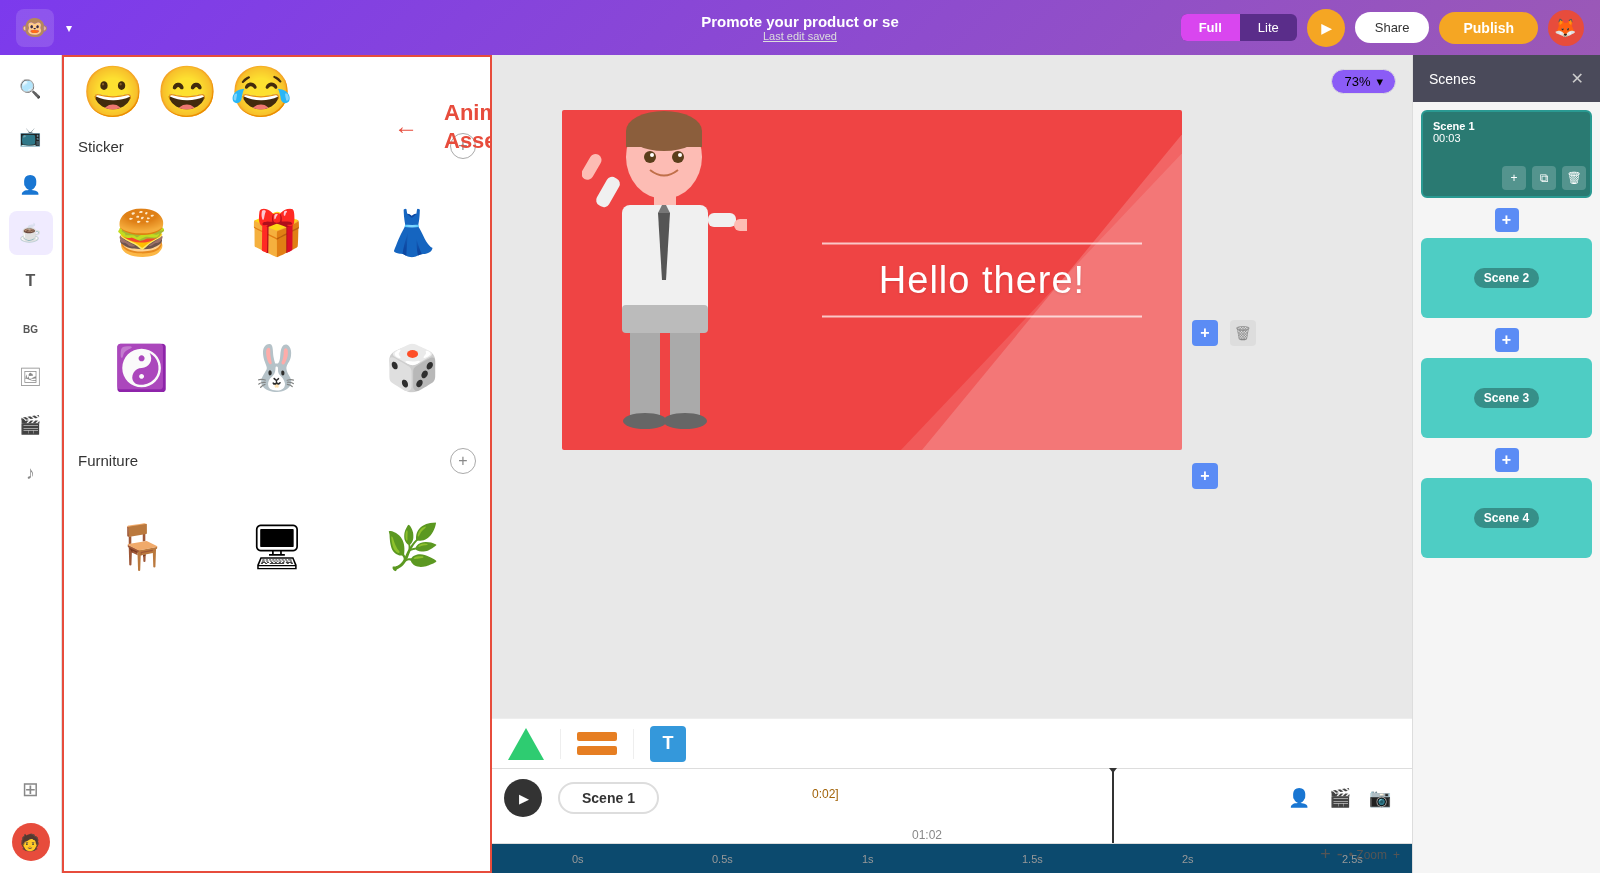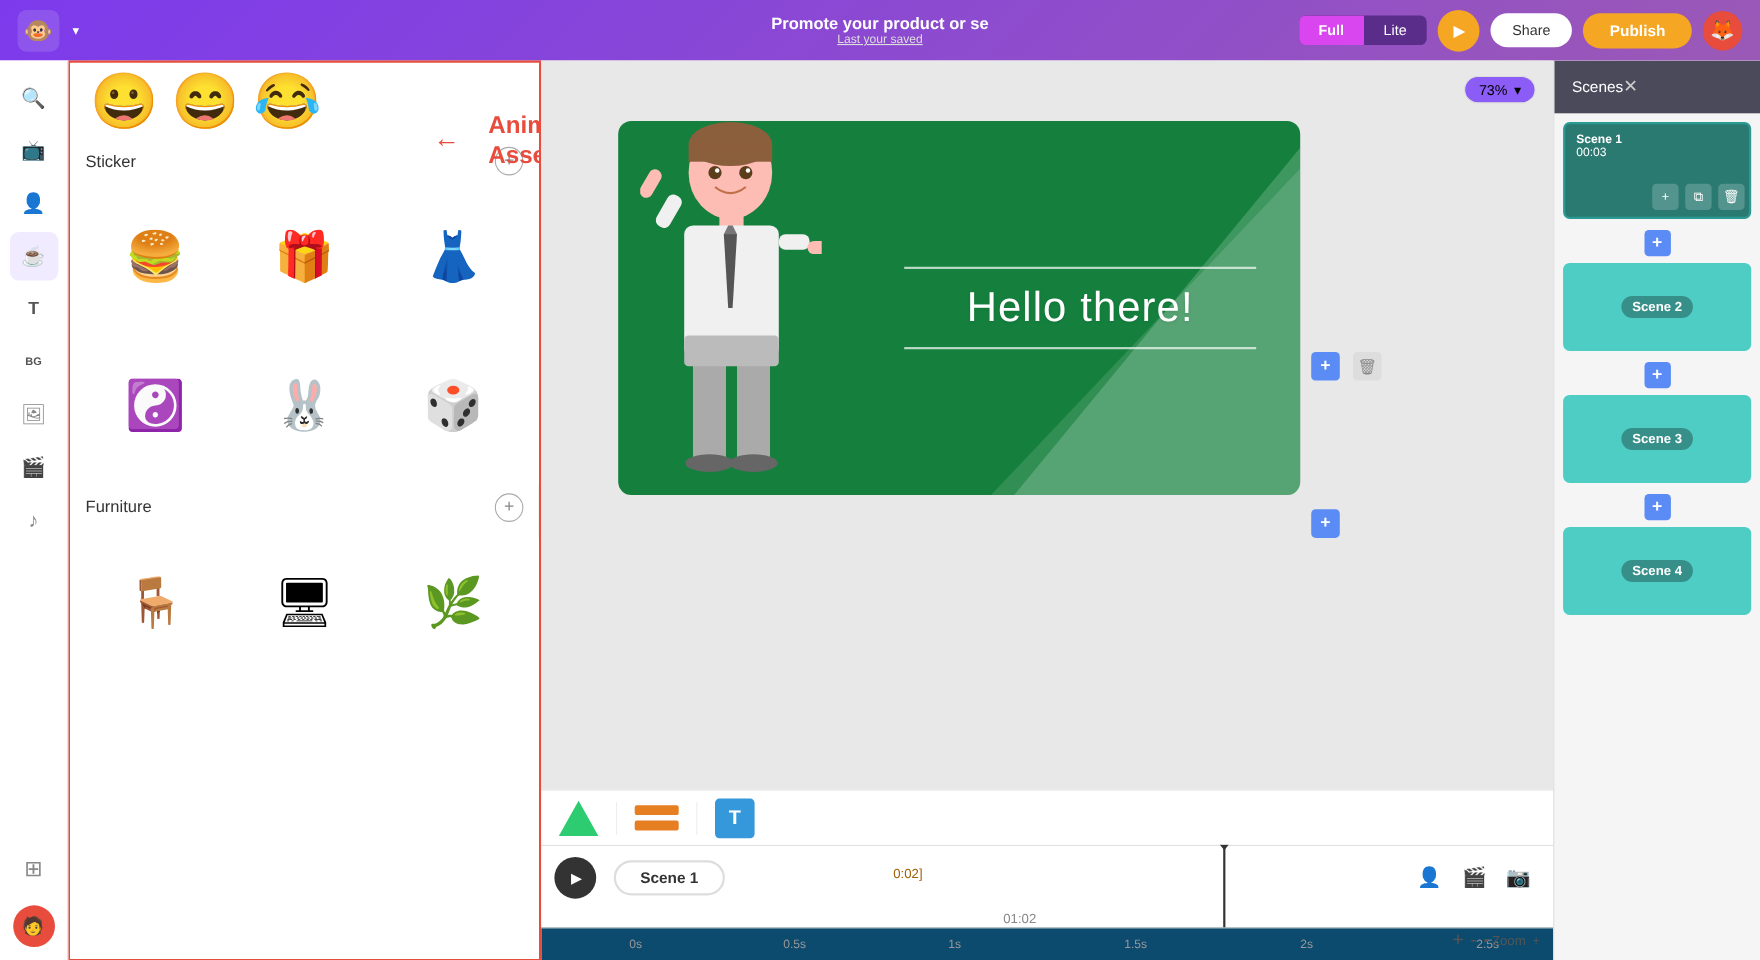--- a/index.html
+++ b/index.html
@@ -135,22 +135,22 @@
     .zoom-control {
       position: absolute; top: 14px; right: 16px;
       background: #8b5cf6; border: 1px solid #ddd; border-radius: 16px;
       padding: 4px 12px; font-size: 13px; cursor: pointer;
       display: flex; align-items: center; gap: 6px;
     }
     .canvas-scene {
       position: absolute;
       top: 55px; left: 70px;
       width: 620px; height: 340px;
-      background: #15803d;
-      border-radius: 12px;
+      background: #ef4444;
+      border-radius: 2px;
       overflow: hidden;
       padding-left: 17px;
     }
     .scene-text-box {
       position: absolute;
       right: 40px; top: 50%;
       transform: translateY(-50%);
       width: 320px; text-align: center;
     }
     .scene-text-line { height: 2px; background: rgba(255,255,255,0.7); margin: 14px 0; }
@@ -208,20 +208,21 @@
       flex-direction: column;
       overflow: hidden;
     }
     .scenes-header {
       background: #4a4a5a;
       color: #fff;
       font-size: 14px;
       padding: 14px 16px;
       display: flex;
       align-items: center;
+      justify-content: space-between;
     }
     .scenes-close { cursor: pointer; font-size: 16px; color: #ccc; }
     .scenes-list {
       flex: 1; overflow-y: auto;
       padding: 8px;
       display: flex; flex-direction: column; gap: 0;
     }
     .scene-card {
       background: #4ecdc4;
       border-radius: 6px;
@@ -273,21 +274,21 @@
 <body>
 
 <div class="topbar">
   <div class="topbar-logo">
     <span>🐵</span>
   </div>
   <span class="topbar-logo-caret">▾</span>
 
   <div style="position:absolute;left:0;right:0;top:0;bottom:0;display:flex;flex-direction:column;align-items:center;justify-content:center;pointer-events:none;">
     <div class="topbar-title">Promote your product or se</div>
-    <div class="topbar-subtitle">Last your saved</div>
+    <div class="topbar-subtitle">Last edit saved</div>
   </div>
 
   <div style="margin-left:auto;display:flex;align-items:center;gap:10px;">
     <div class="topbar-modes">
       <button class="mode-btn active">Full</button>
       <button class="mode-btn">Lite</button>
     </div>
     <button class="play-btn"></button>
     <button class="share-btn">Share</button>
     <button class="publish-btn">Publish</button>

